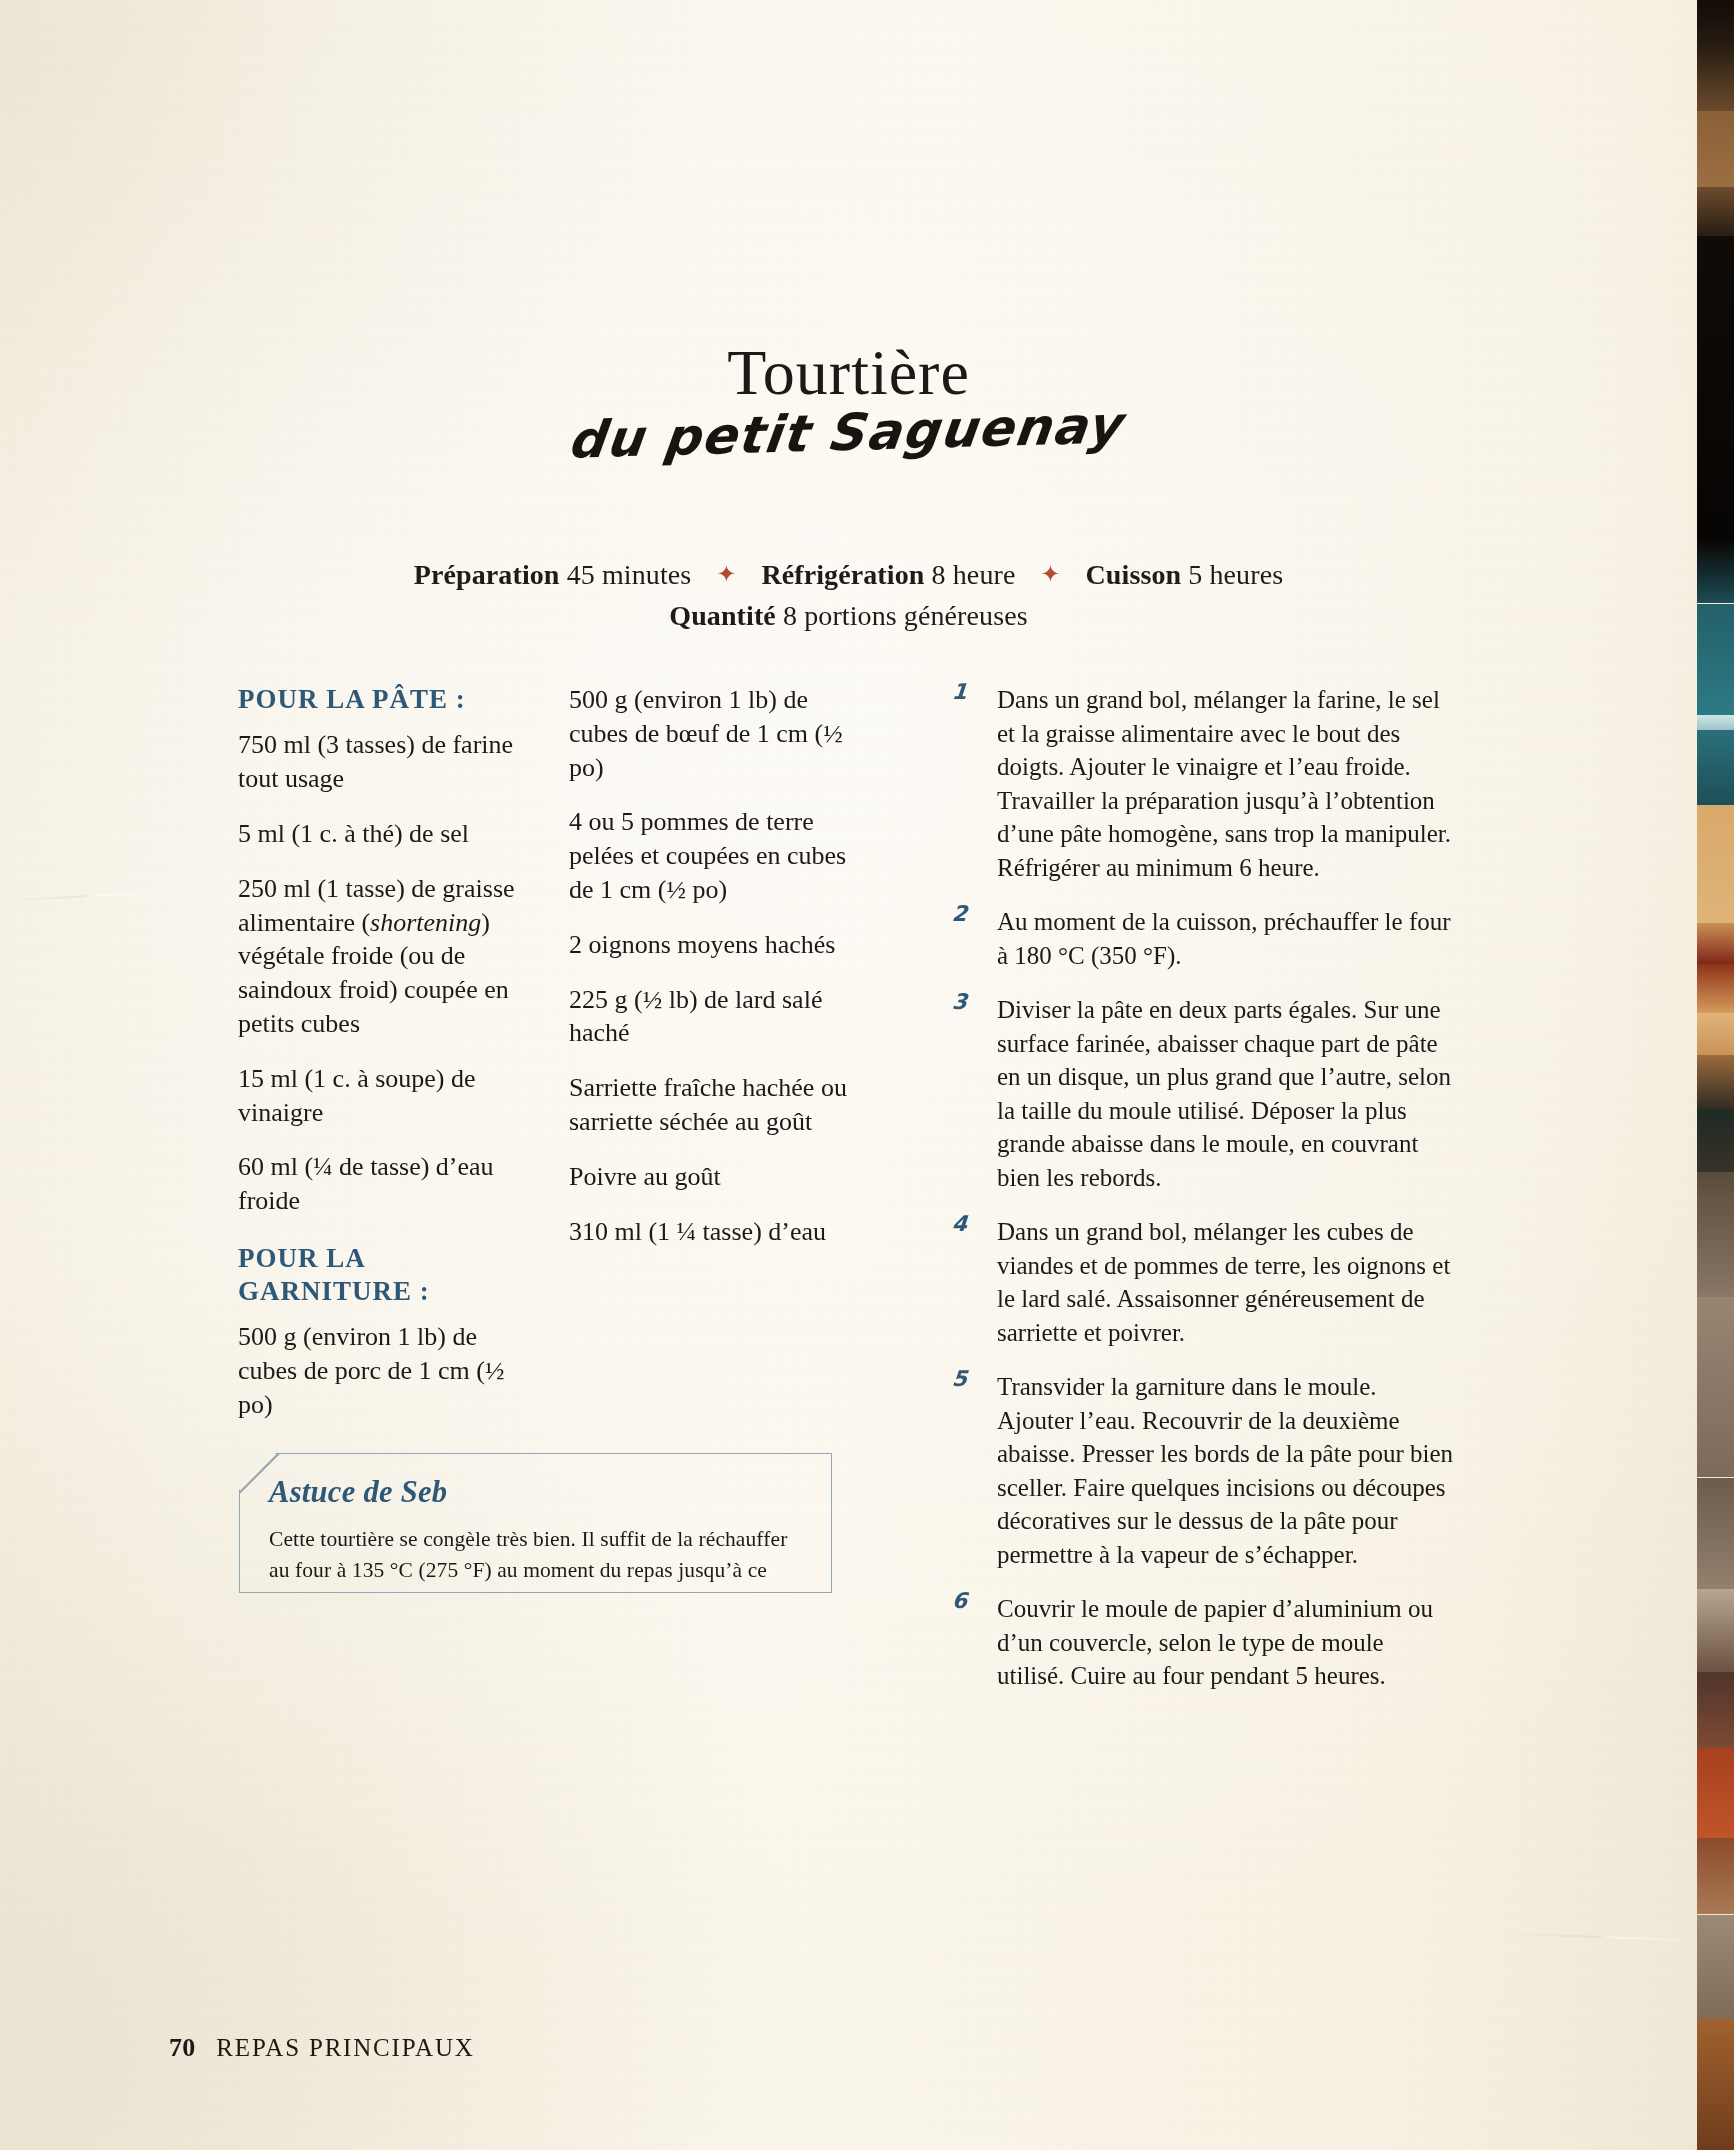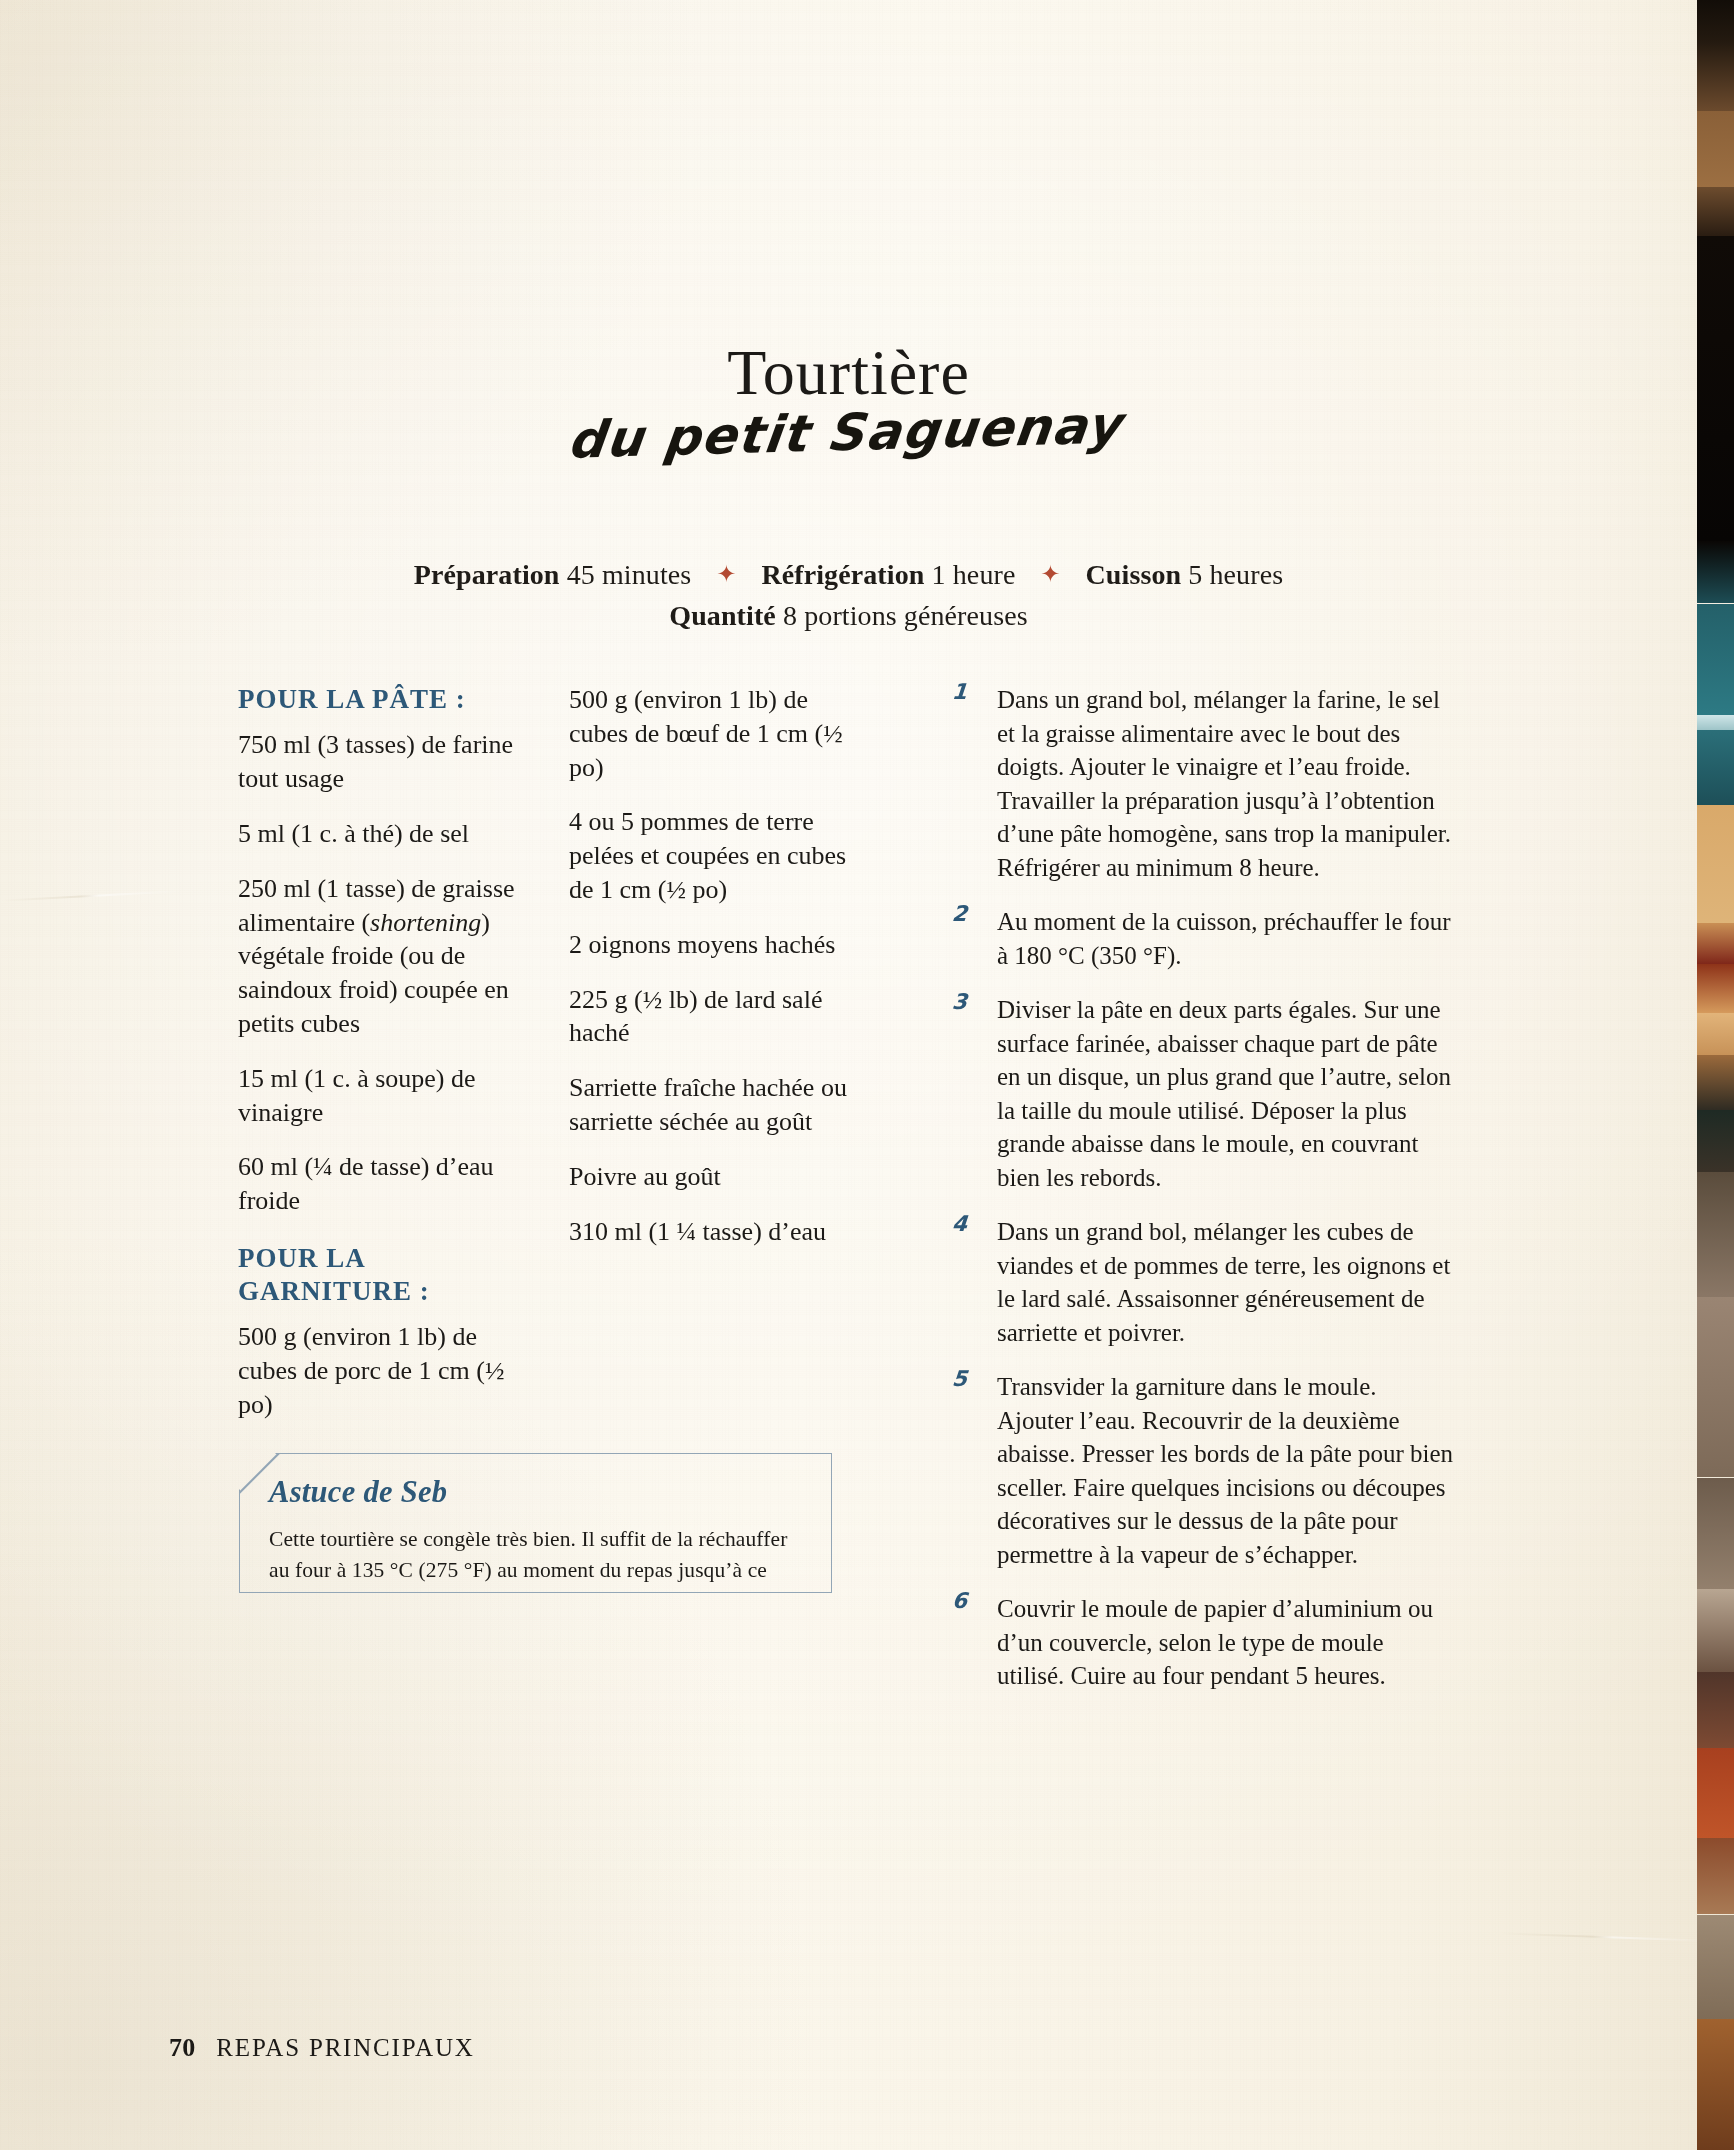--- a/index.html
+++ b/index.html
@@ -248,21 +248,21 @@
       <div class="recipe-title">Tourtière</div>
       <div class="recipe-subtitle">du petit Saguenay</div>
     </div>
 
     <div class="meta-block">
       <div class="meta-line">
         <span class="meta-label">Préparation</span>
         <span>45 minutes</span>
         <span class="meta-sep">✦</span>
         <span class="meta-label">Réfrigération</span>
-        <span>1 heure</span>
+        <span>8 heure</span>
         <span class="meta-sep">✦</span>
         <span class="meta-label">Cuisson</span>
         <span>5 heures</span>
       </div>
       <div class="meta-line">
         <span class="meta-label">Quantité</span>
         <span>8 portions généreuses</span>
       </div>
     </div>
 
@@ -285,21 +285,21 @@
         <div class="ing-item">2 oignons moyens hachés</div>
         <div class="ing-item">225 g (½ lb) de lard salé haché</div>
         <div class="ing-item">Sarriette fraîche hachée ou sarriette séchée au goût</div>
         <div class="ing-item">Poivre au goût</div>
         <div class="ing-item">310 ml (1 ¼ tasse) d’eau</div>
       </div>
 
       <div class="col-steps">
         <div class="step">
           <span class="step-num">1</span>
-          <span>Dans un grand bol, mélanger la farine, le sel et la graisse alimentaire avec le bout des doigts. Ajouter le vinaigre et l’eau froide. Travailler la préparation jusqu’à l’obtention d’une pâte homogène, sans trop la manipuler. Réfrigérer au minimum 8 heure.</span>
+          <span>Dans un grand bol, mélanger la farine, le sel et la graisse alimentaire avec le bout des doigts. Ajouter le vinaigre et l’eau froide. Travailler la préparation jusqu’à l’obtention d’une pâte homogène, sans trop la manipuler. Réfrigérer au minimum 6 heure.</span>
         </div>
         <div class="step">
           <span class="step-num">2</span>
           <span>Au moment de la cuisson, préchauffer le four à 180 °C (350 °F).</span>
         </div>
         <div class="step">
           <span class="step-num">3</span>
           <span>Diviser la pâte en deux parts égales. Sur une surface farinée, abaisser chaque part de pâte en un disque, un plus grand que l’autre, selon la taille du moule utilisé. Déposer la plus grande abaisse dans le moule, en couvrant bien les rebords.</span>
         </div>
         <div class="step">

